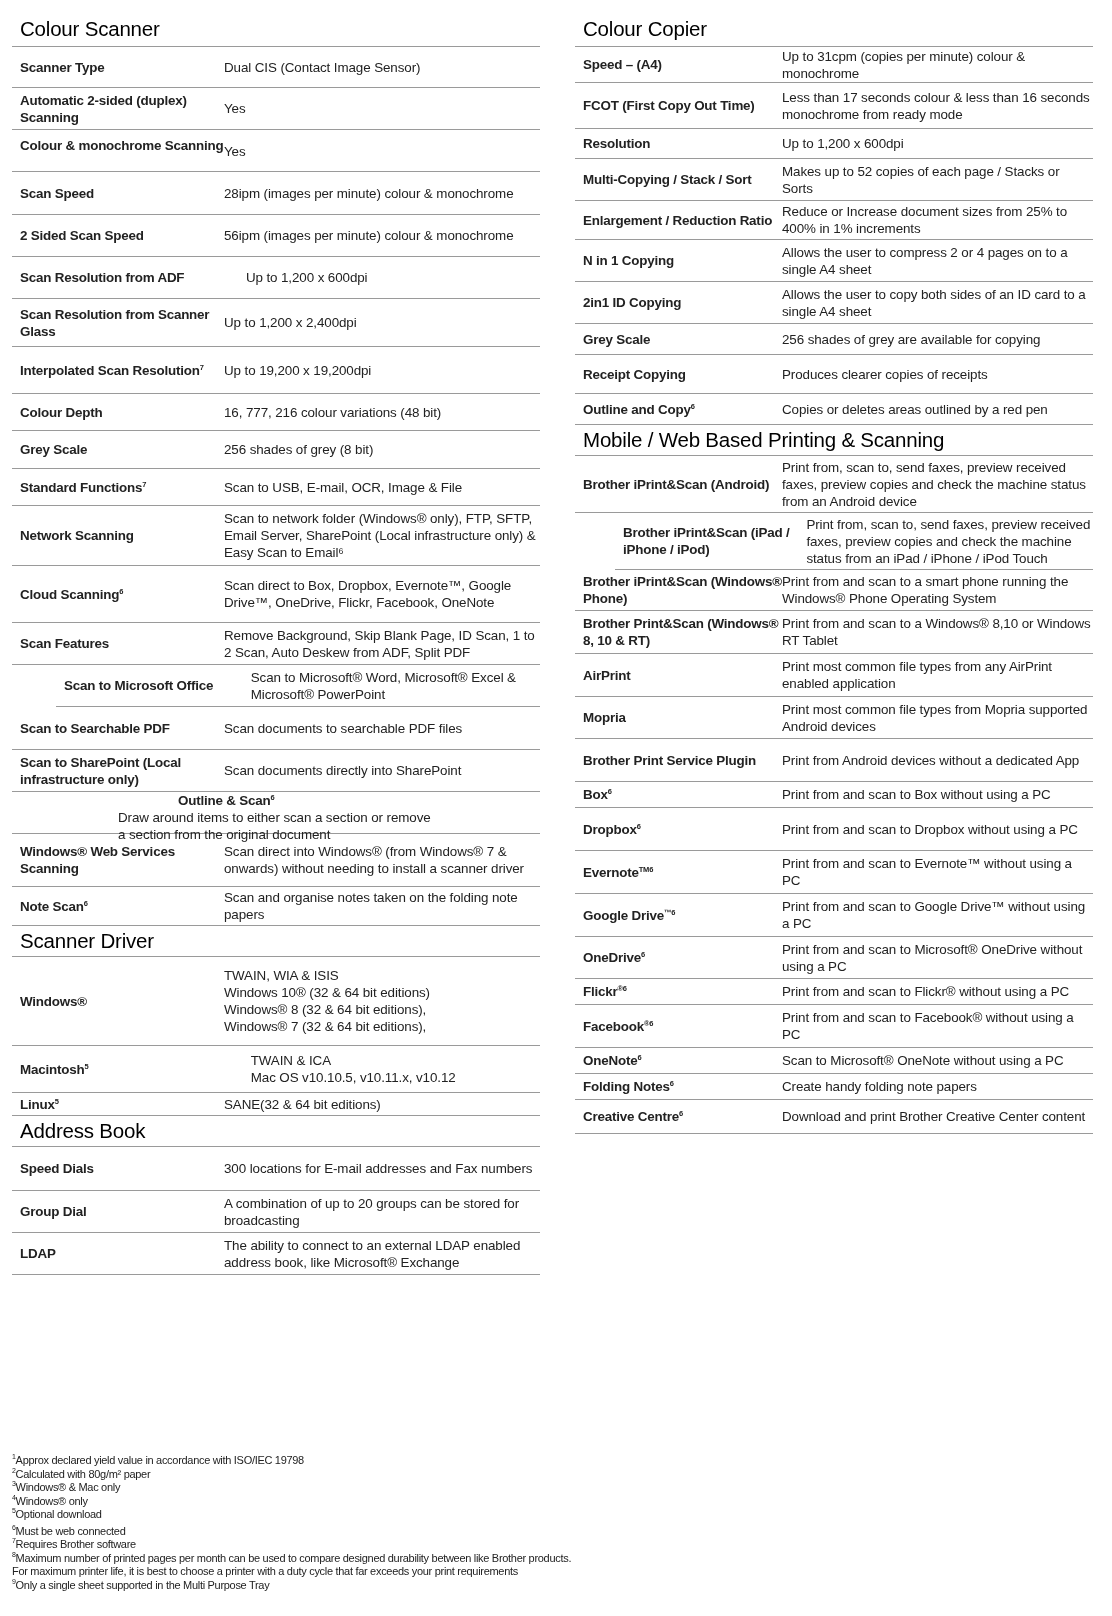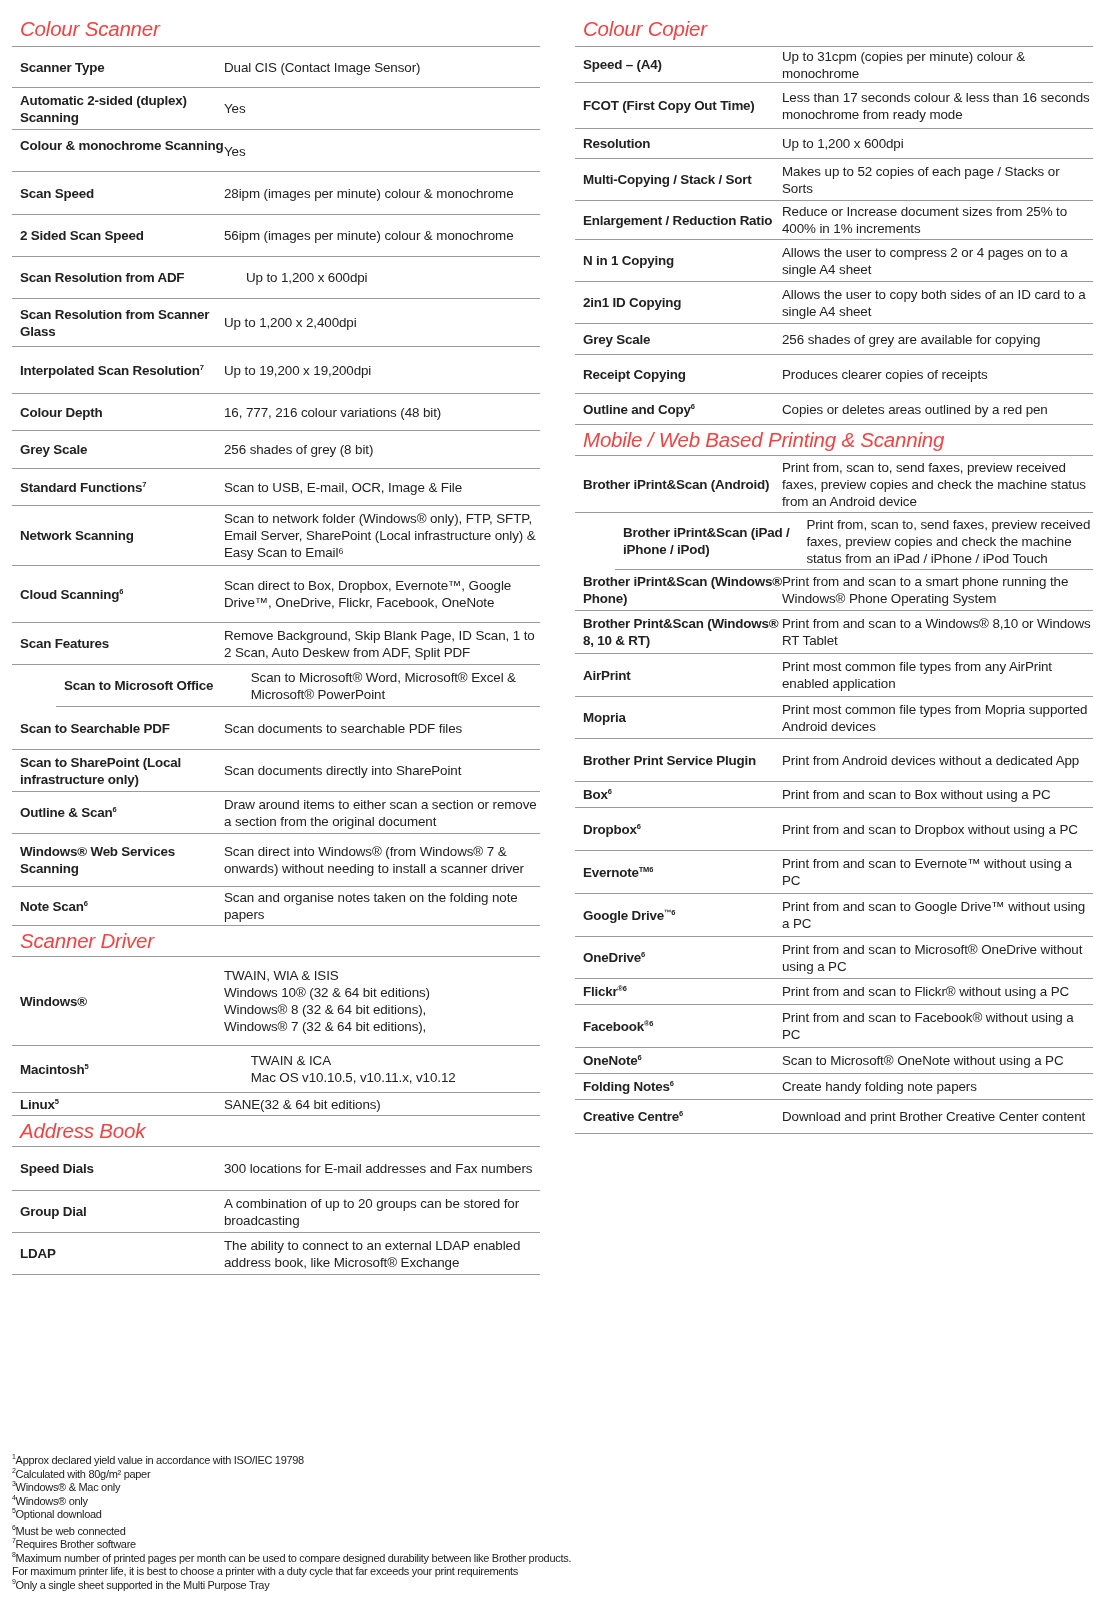--- a/index.html
+++ b/index.html
@@ -4,22 +4,22 @@
 <style>
   html, body { margin: 0; padding: 0; background: #ffffff; }
   body {
     width: 1112px; height: 1616px; position: relative; overflow: hidden;
     font-family: "Liberation Sans", sans-serif; color: #222222;
   }
   .col { position: absolute; top: 0; }
   .col-left { left: 12px; width: 528px; }
   .col-right { left: 575px; width: 518px; }
   .section-title {
-    color: #ef4444; font-size: 20.5px; font-weight: normal;
-    margin: 0; padding-left: 8px; letter-spacing: -0.2px; font-style: italic;
+    color: #000000; font-size: 20.5px; font-weight: normal;
+    margin: 0; padding-left: 8px; letter-spacing: -0.2px;
   }
   .first-title { padding-top: 16px; height: 30px; line-height: 26px; }
   .sec-title { height: 30px; line-height: 30px; }
   .table { border-top: 1.5px solid #9a9a9a; }
   .row {
     display: flex; align-items: center; border-bottom: 1.5px solid #9a9a9a;
     font-size: 13.4px; line-height: 17px;
   }
   .label { font-weight: bold; padding-left: 8px; box-sizing: border-box; letter-spacing: -0.2px; }
   .value { letter-spacing: -0.1px; }
@@ -139,21 +139,21 @@
         <div class="value">
           <div>Scan documents to searchable PDF files</div>
         </div>
       </div>
       <div class="row" style="height: 41px;">
         <div class="label"><span>Scan to SharePoint (Local infrastructure only)</span></div>
         <div class="value">
           <div>Scan documents directly into SharePoint</div>
         </div>
       </div>
-      <div class="row" style="height: 41px;">
+      <div class="row" style="height: 41px; flex-direction: column;">
         <div class="label"><span>Outline &amp; Scan</span><sup>6</sup></div>
         <div class="value">
           <div>Draw around items to either scan a section or remove a section from the original document</div>
         </div>
       </div>
       <div class="row" style="height: 52px;">
         <div class="label"><span>Windows® Web Services Scanning</span></div>
         <div class="value">
           <div>Scan direct into Windows® (from Windows® 7 &amp; onwards) without needing to install a scanner driver</div>
         </div>

